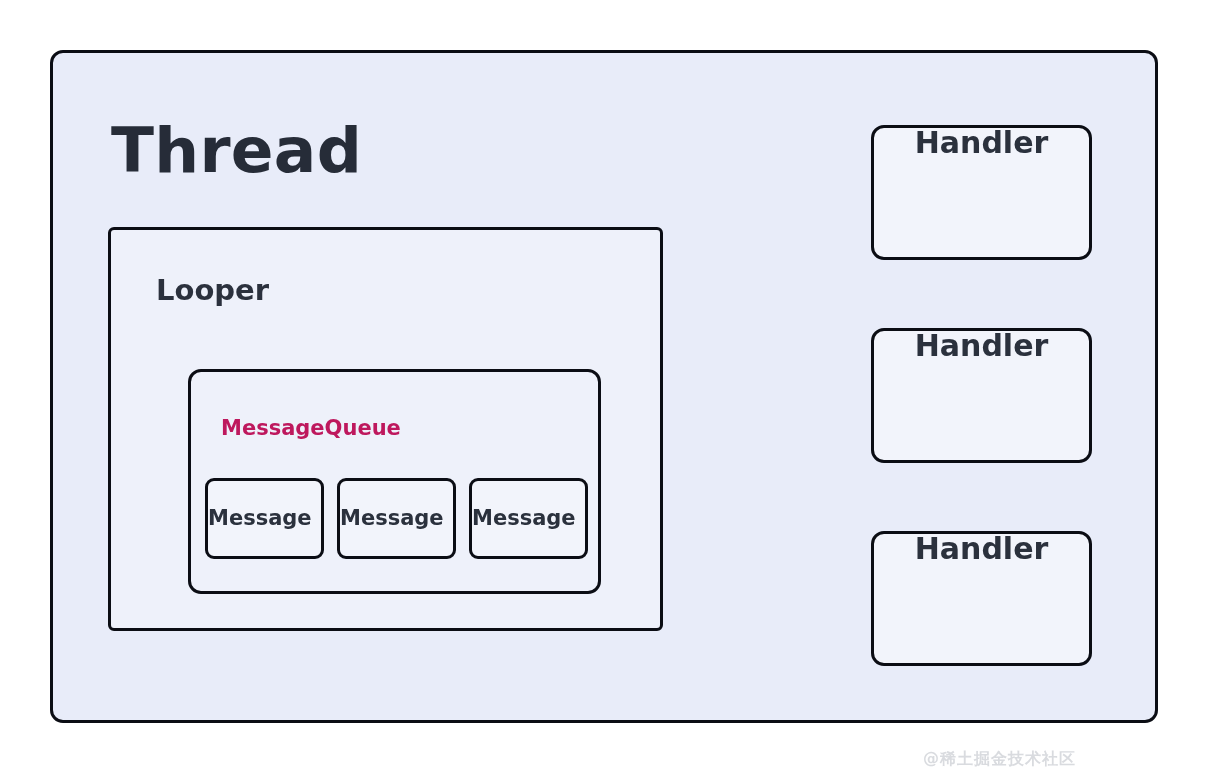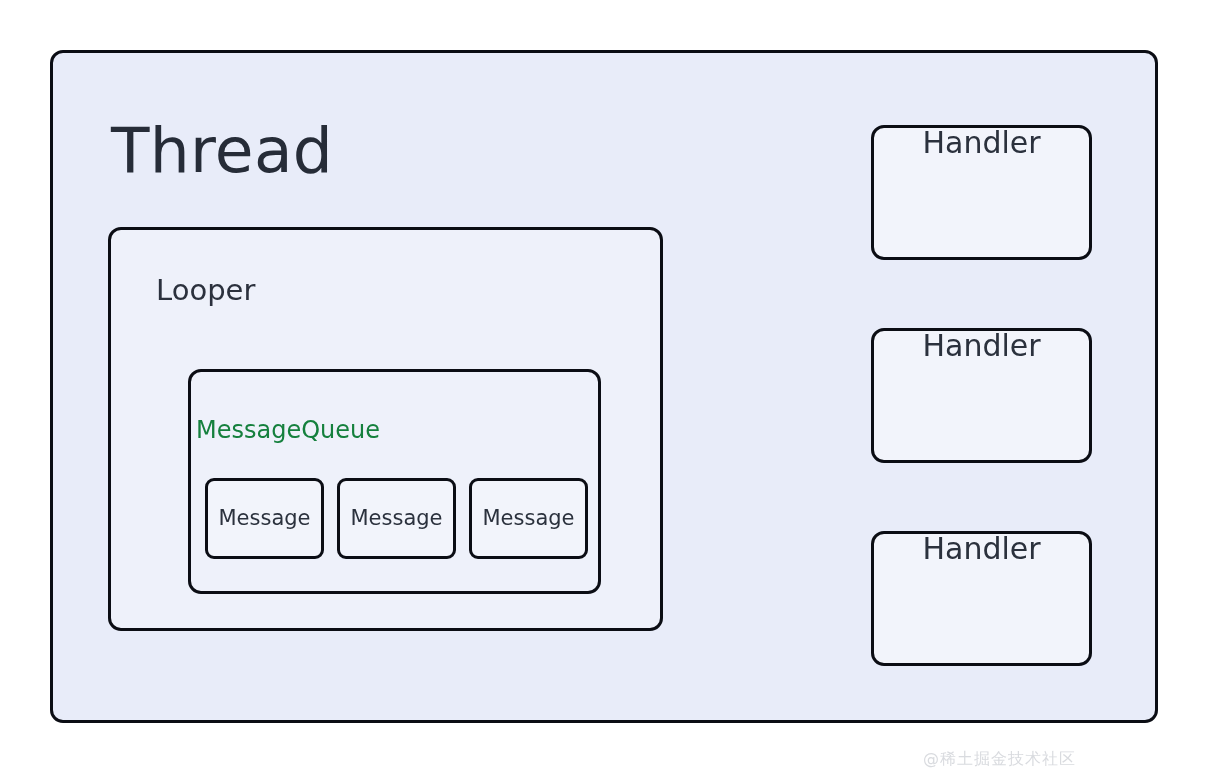--- a/index.html
+++ b/index.html
@@ -16,20 +16,21 @@
     position: relative;
   }
 
   #canvas {
     position: absolute;
     left: 0;
     top: 0;
     width: 1094px;
     height: 774px;
     background: #ffffff;
+    font-weight: bold;
   }
 
   
   .thread-box {
     position: absolute;
     left: 50px;
     top: 50px;
     width: 1108px;
     height: 673px;
     box-sizing: border-box;
@@ -52,21 +53,21 @@
   
   .looper-box {
     position: absolute;
     left: 55px;
     top: 174px;
     width: 555px;
     height: 404px;
     box-sizing: border-box;
     background: #eef1fa;
     border: 3px solid #0b0d14;
-    border-radius: 13px;
+    border-radius: 6px;
   }
 
   .looper-title {
     position: absolute;
     left: 45px;
     top: 46px;
     font-size: 29px;
     line-height: 1;
     color: #2b313d;
     white-space: nowrap;
@@ -80,25 +81,25 @@
     width: 413px;
     height: 225px;
     box-sizing: border-box;
     background: #eef1fa;
     border: 3px solid #0b0d14;
     border-radius: 13px;
   }
 
   .mq-title {
     position: absolute;
-    left: 5px;
+    left: 30px;
     top: 46px;
-    font-size: 24px;
-    line-height: 1;
-    color: #15803d;
+    font-size: 21px;
+    line-height: 1;
+    color: #be185d;
     white-space: nowrap;
   }
 
   
   .msg-row {
     position: absolute;
     left: 14px;
     top: 106px;
     width: 396px;
     height: 82px;
@@ -108,21 +109,21 @@
     position: absolute;
     top: 0;
     width: 119px;
     height: 81px;
     box-sizing: border-box;
     background: #f2f4fb;
     border: 3px solid #0b0d14;
     border-radius: 9px;
     display: flex;
     align-items: center;
-    justify-content: center;
+    justify-content: flex-start;
   }
   .msg-box.m0 { left: 0px; }
   .msg-box.m1 { left: 132px; }
   .msg-box.m2 { left: 264px; }
 
   .msg-label {
     font-size: 21px;
     line-height: 1;
     color: #2b313d;
     white-space: nowrap;

